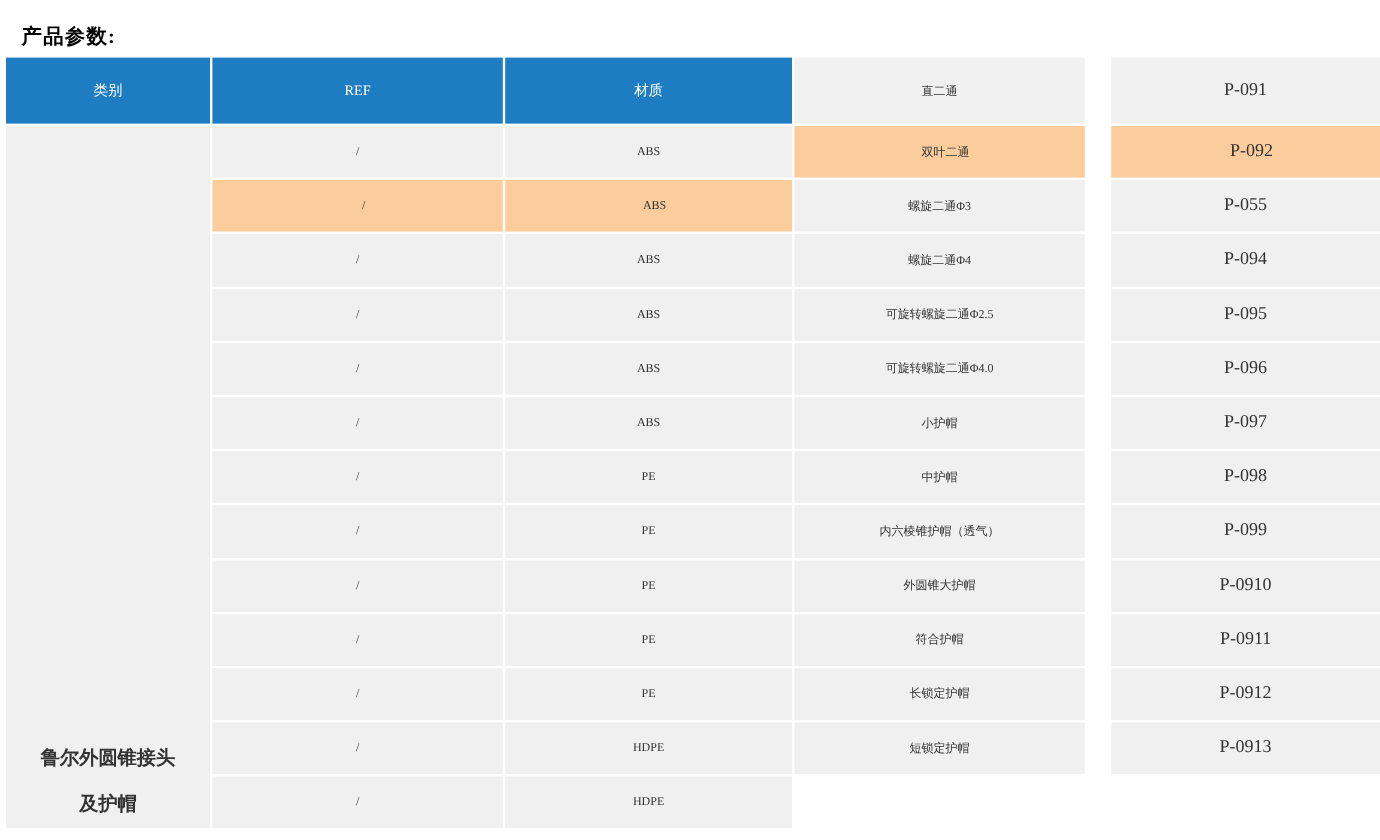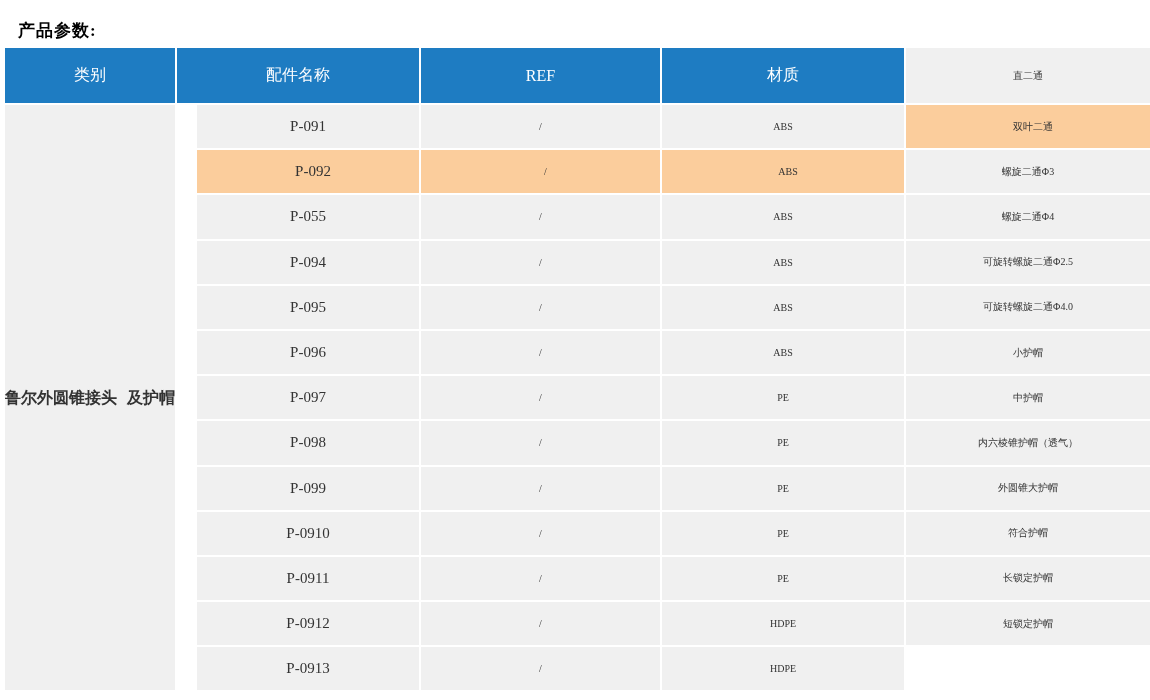--- a/index.html
+++ b/index.html
@@ -36,63 +36,62 @@
     grid-template-columns: 170px 242px 239px 242px 244px;
     grid-template-rows: 55px repeat(13, 43.2px);
     gap: 2px;
     background: #ffffff;
   }
 
   .th {
     background: var(--header-bg);
     color: var(--header-text);
     display: flex; align-items: center; justify-content: center;
-    font-size: 16px;
+    font-size: 12px;
     font-family: "Liberation Sans", "DejaVu Sans", sans-serif;
   }
   .th.latin { font-family: Liberation Serif, serif; }
 
   .td {
     background: var(--row-bg);
     color: var(--body-text);
     display: flex; align-items: center; justify-content: center;
     font-family: "Liberation Serif", "DejaVu Serif", serif;
     font-size: 10px;
     font-weight: normal;
     white-space: nowrap;
   }
   .td.ref { font-weight: normal; font-size: 15px; margin-left: 20px; }
 
   .category-cell {
     grid-column: 1;
     grid-row: 2 / 15;
     background: var(--row-bg);
     color: var(--body-text);
-    display: flex; flex-direction: row;
-    align-items: center; justify-content: space-between;
+    display: flex; flex-direction: column;
+    align-items: center; justify-content: flex-end;
     font-family: "Liberation Serif", "DejaVu Serif", serif;
     font-size: 16px;
     font-weight: bold;
     line-height: 38px;
     text-align: center;
   }
 
   .row { display: contents; }
   .row.hl .td { background: var(--highlight-bg); padding-left: 10px; }
 </style>
 </head>
 <body>
 
 <div class="page">
 
   <div class="page-title">产品参数:</div>
 
   <div class="param-table">
     <div class="th">类别</div>
-    <div class="th">配件名称</div>
     <div class="th latin">REF</div>
     <div class="th">材质</div>
 
     <div class="category-cell">
       <span>鲁尔外圆锥接头</span>
       <span>及护帽</span>
     </div>
 
     <div class="row">
       <div class="td name">直二通</div>

